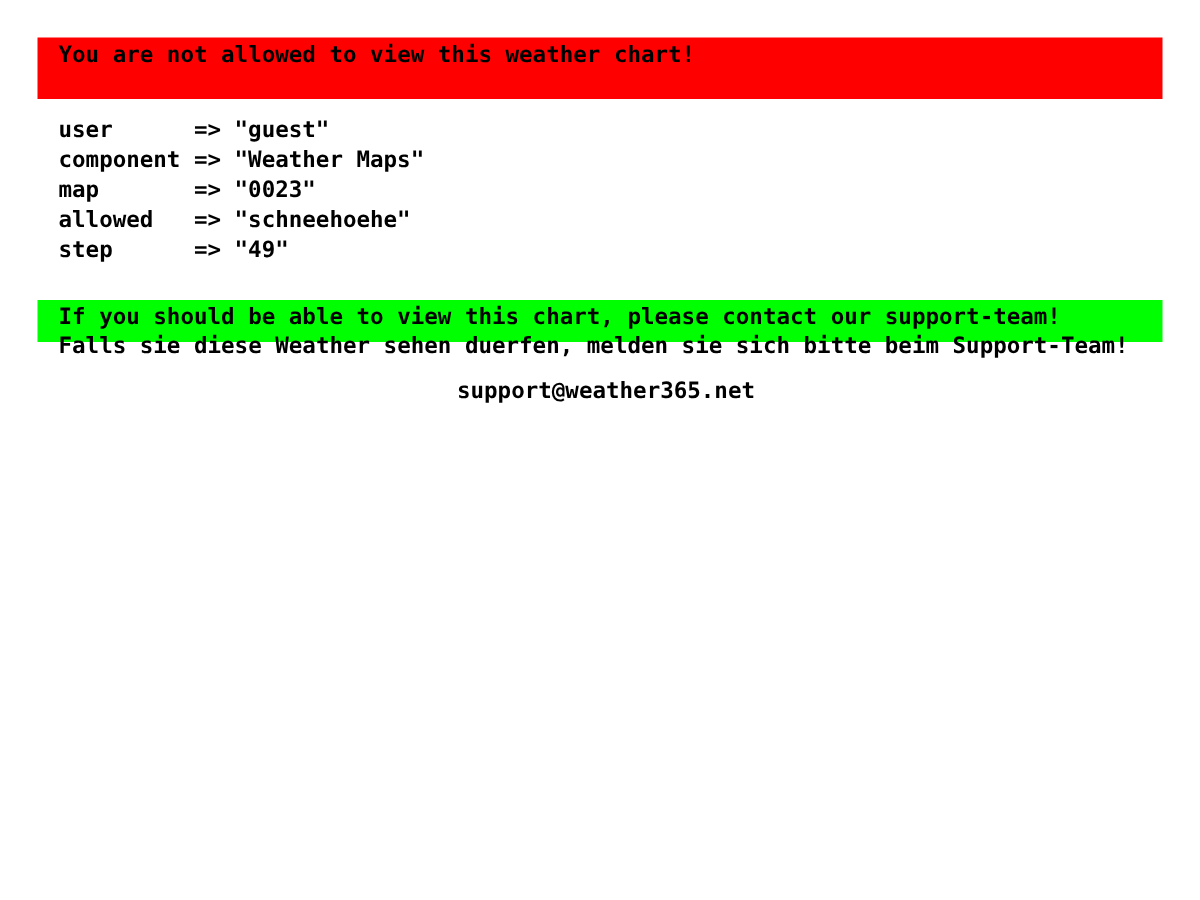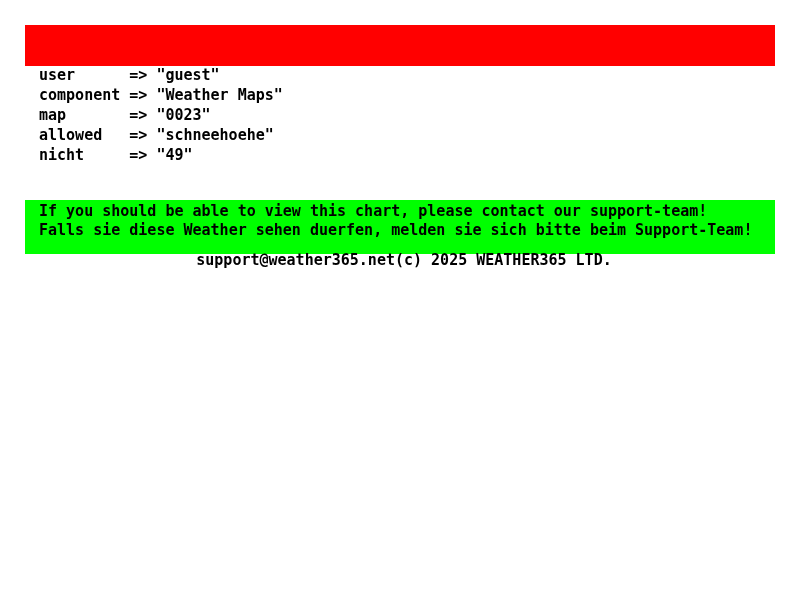--- a/index.html
+++ b/index.html
@@ -25,27 +25,27 @@
     line-height: 19px;
     white-space: pre;
   }
   .banner.error {
     top: 25px;
     height: 41px;
     background: var(--error-bg, #ff0000);
   }
   .banner.info {
     top: 200px;
-    height: 54px;
+    height: 28px;
     background: var(--info-bg, #00ff00);
   }
   .kv {
     position: absolute;
     left: 39px;
-    top: 65px;
+    top: 76px;
   }
   .kv .row {
     display: flex;
     line-height: 20px;
     white-space: pre;
   }
   .kv .k { width: 10ch; }
   .kv .a { width: 3ch; }
   .footer {
     position: absolute;
@@ -55,41 +55,41 @@
     display: flex;
     justify-content: center;
     line-height: 16px;
     white-space: pre;
   }
 </style>
 </head>
 <body>
 
 <div class="banner error">
+  <div class="line">You are not allowed to view this weather chart!</div>
 </div>
 
 <div class="kv">
   <div class="row">
     <span class="k">user</span><span class="a">=&gt;</span><span class="v">"guest"</span>
   </div>
   <div class="row">
     <span class="k">component</span><span class="a">=&gt;</span><span class="v">"Weather Maps"</span>
   </div>
   <div class="row">
     <span class="k">map</span><span class="a">=&gt;</span><span class="v">"0023"</span>
   </div>
   <div class="row">
     <span class="k">allowed</span><span class="a">=&gt;</span><span class="v">"schneehoehe"</span>
   </div>
   <div class="row">
-    <span class="k">nicht</span><span class="a">=&gt;</span><span class="v">"49"</span>
+    <span class="k">step</span><span class="a">=&gt;</span><span class="v">"49"</span>
   </div>
 </div>
 
 <div class="banner info">
   <div class="line">If you should be able to view this chart, please contact our support-team!</div>
   <div class="line">Falls sie diese Weather sehen duerfen, melden sie sich bitte beim Support-Team!</div>
 </div>
 
 <div class="footer">
   <span>support@weather365.net</span>
-  <span>(c) 2025 WEATHER365 LTD.</span>
 </div>
 
 </body></html>

